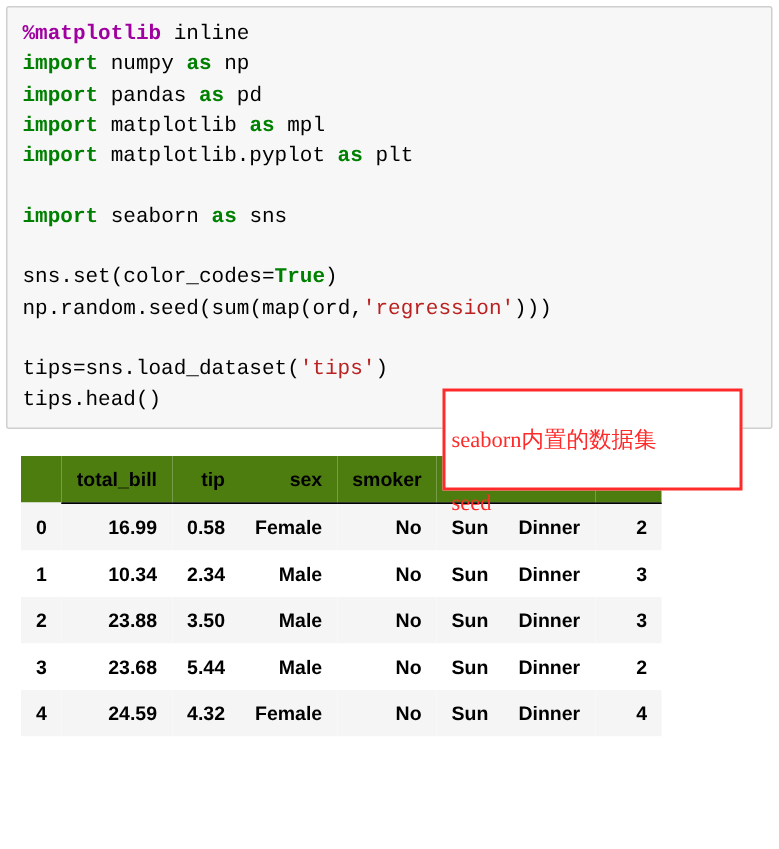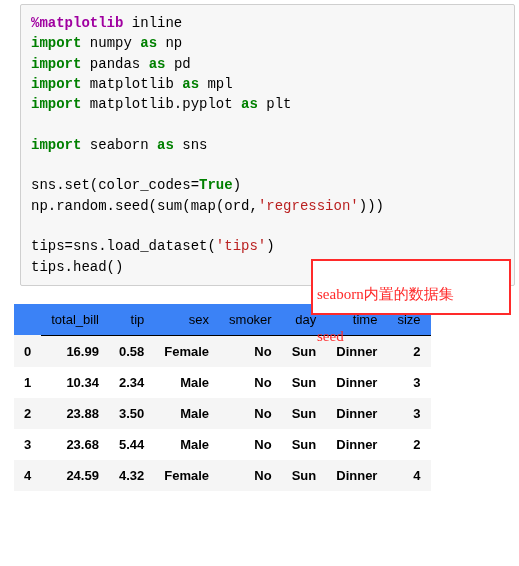--- a/index.html
+++ b/index.html
@@ -9,21 +9,21 @@
     font-size: 13px;
     color: #000;
     width: 519px;
     background: #fff;
   }
   .code-cell {
     background: #f7f7f7;
     border: 1px solid #cfcfcf;
     border-radius: 2px;
     padding: 8px 10px;
-    margin: 4px 4px 0 20px;
+    margin: 4px 4px 0 4px;
     font-family: "Courier New", monospace;
     font-size: 14px;
     line-height: 1.45;
     white-space: pre;
     position: relative;
     overflow: visible;
   }
   .tok-magic  { color: #A000A0; font-weight: bold; }
   .tok-kw     { color: #008000; font-weight: bold; }
   .tok-str    { color: #BA2121; }
@@ -48,23 +48,23 @@
     margin: 18px 4px 0 14px;
     font-size: 13px;
   }
   .output-table th, .output-table td {
     padding: 8px 10px;
     text-align: right;
     border: none;
     font-weight: bold;
   }
   .output-table thead th {
-    font-weight: normal;
+    font-weight: bold;
     border-bottom: 1px solid #000;
-    background: #3b82f6;
+    background: #4d7c0f;
   }
   .output-table tbody th {
     font-weight: bold;
     text-align: right;
     background: #fff;
   }
   .output-table tbody tr:nth-child(odd) td,
   .output-table tbody tr:nth-child(odd) th { background: #f5f5f5; }
   .output-table tbody tr:nth-child(even) td,
   .output-table tbody tr:nth-child(even) th { background: #fff; }
@@ -79,21 +79,21 @@
 <span class="tok-kw">import</span> <span class="tok-id">matplotlib</span> <span class="tok-kw">as</span> <span class="tok-id">mpl</span>
 <span class="tok-kw">import</span> <span class="tok-id">matplotlib.pyplot</span> <span class="tok-kw">as</span> <span class="tok-id">plt</span>
 
 <span class="tok-kw">import</span> <span class="tok-id">seaborn</span> <span class="tok-kw">as</span> <span class="tok-id">sns</span>
 
 <span class="tok-id">sns.set(color_codes</span><span class="tok-punct">=</span><span class="tok-bool">True</span><span class="tok-punct">)</span>
 <span class="tok-id">np.random.seed(</span><span class="tok-id">sum</span><span class="tok-punct">(</span><span class="tok-id">map</span><span class="tok-punct">(</span><span class="tok-id">ord</span><span class="tok-punct">,</span><span class="tok-str">'regression'</span><span class="tok-punct">)</span><span class="tok-punct">))</span>
 
 <span class="tok-id">tips=sns.load_dataset(</span><span class="tok-str">'tips'</span><span class="tok-punct">)</span>
 <span class="tok-id">tips.head()</span>
-<div class="annotation" style="left:290px; top:254px; width:200px; height:56px;">
+<div class="annotation" style="left:290px; top:254px; width:200px; height:68px;">
 <span>seaborn内置的数据集</span><br>
 <span>seed</span>
 </div></div>
 
 <table class="output-table">
   <thead>
     <tr>
       <th></th>
       <th>total_bill</th>
       <th>tip</th>

